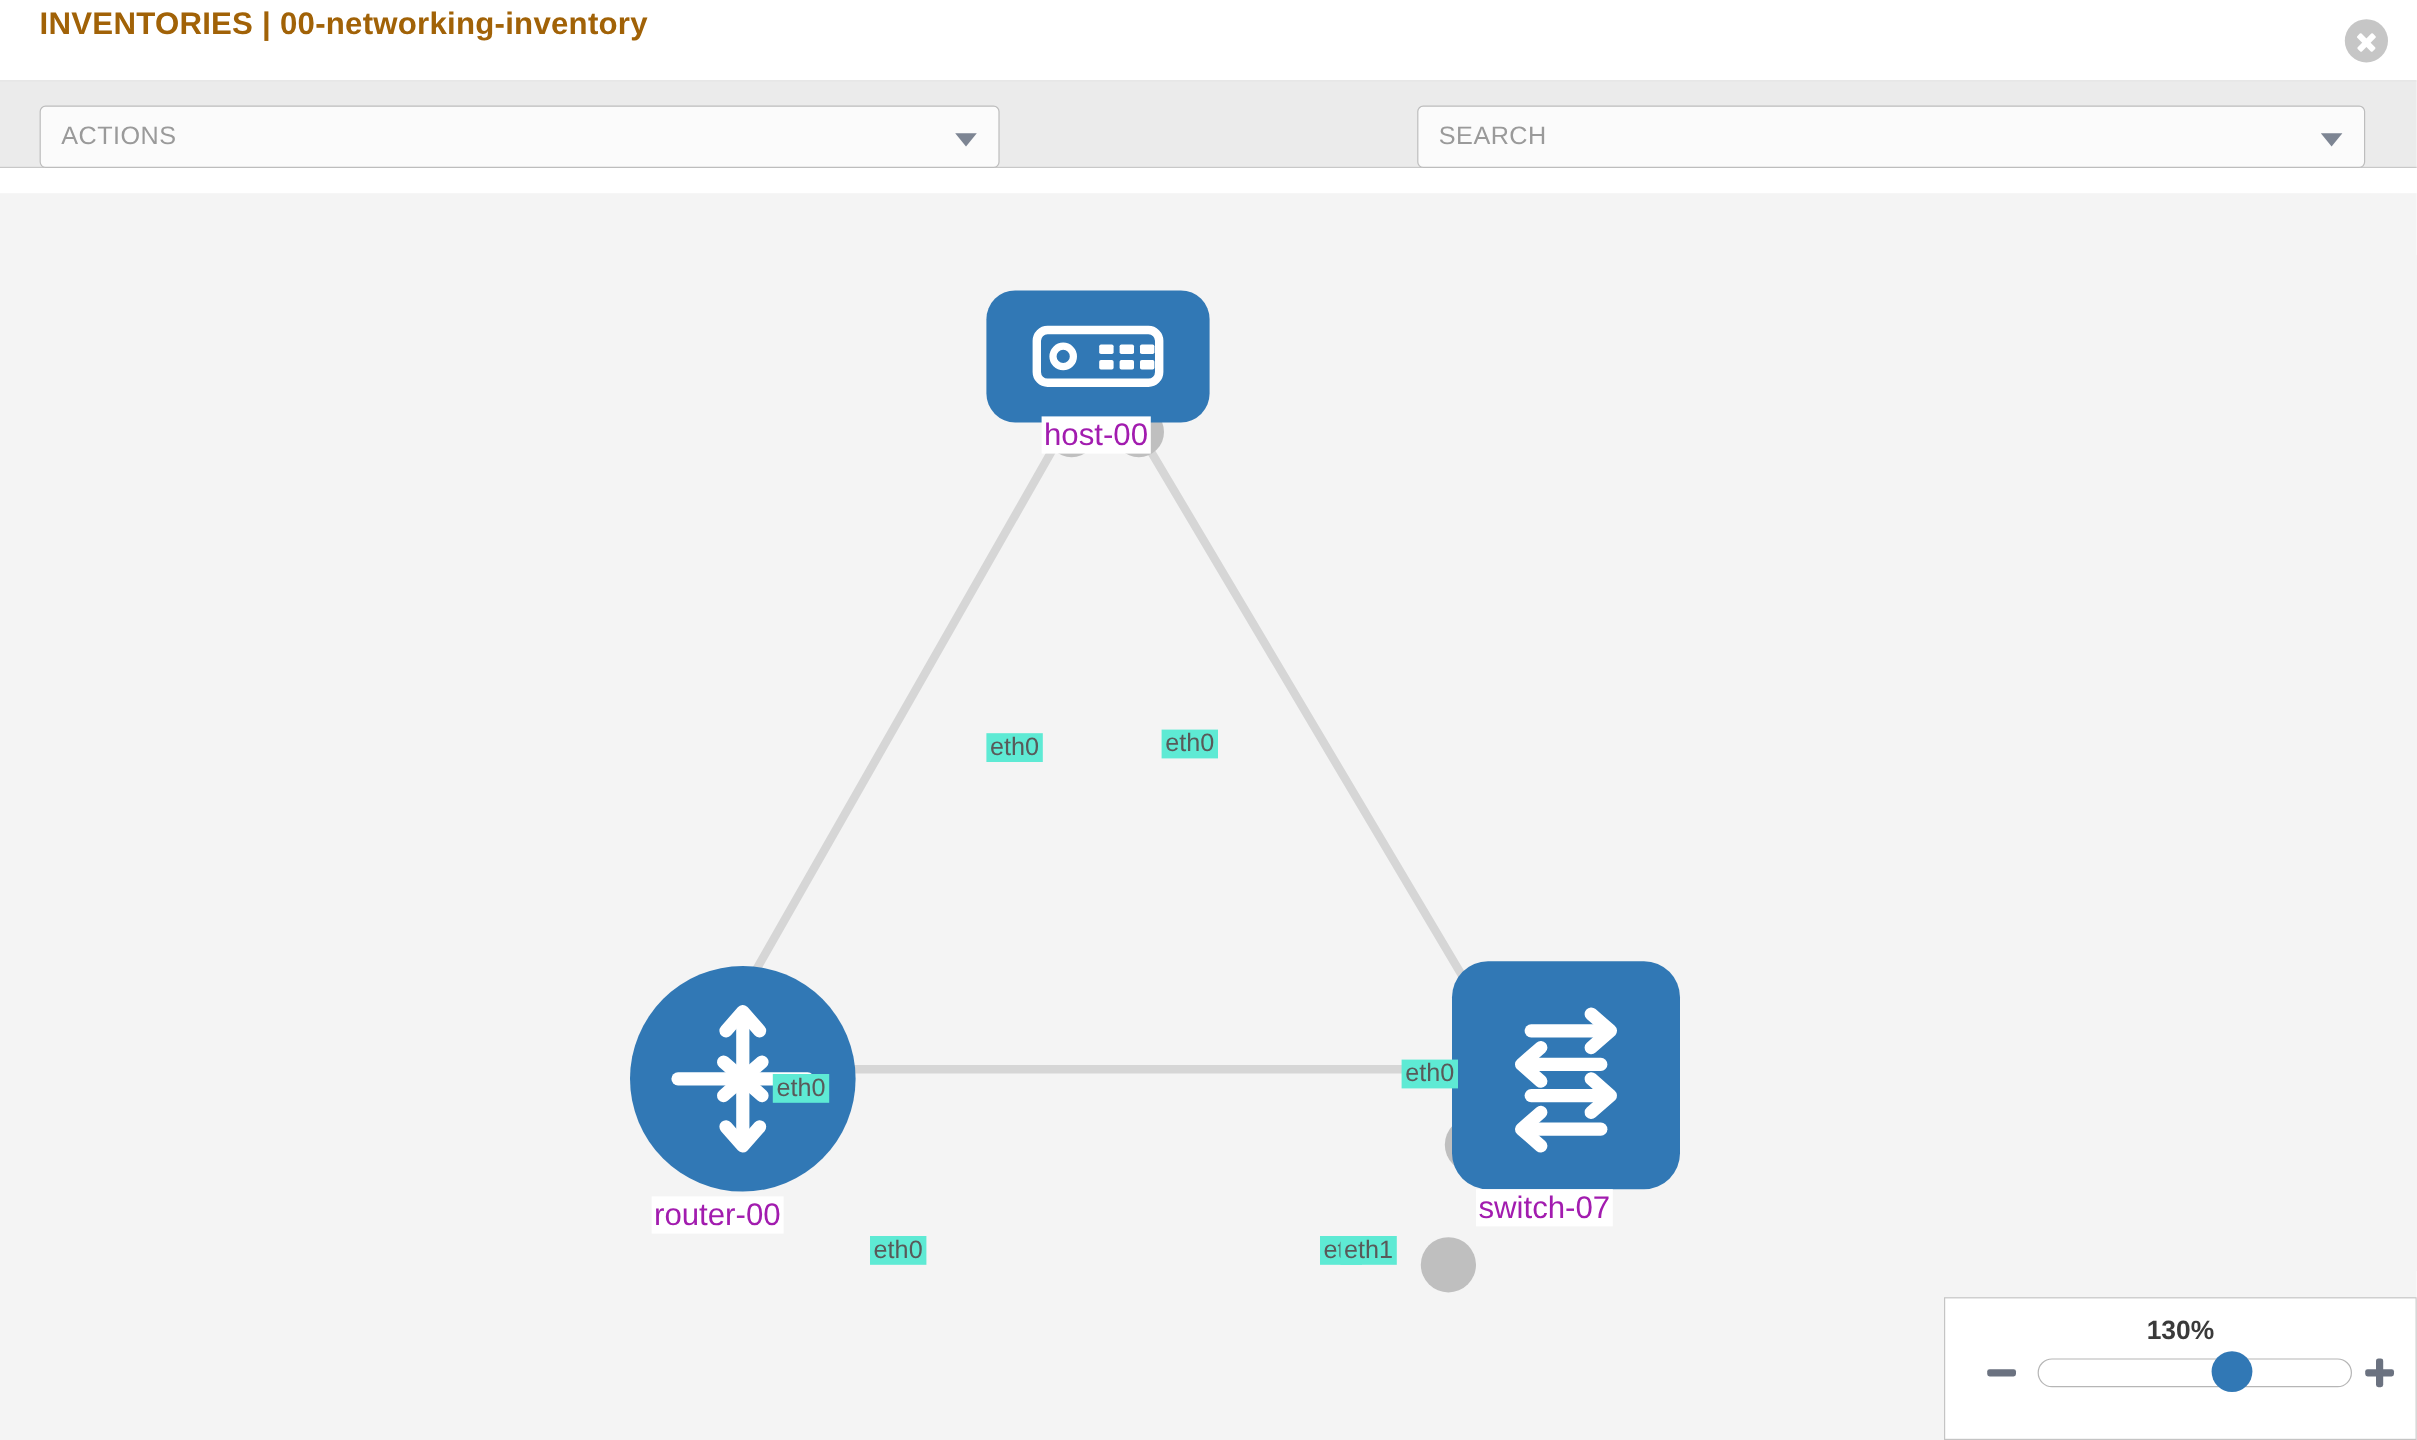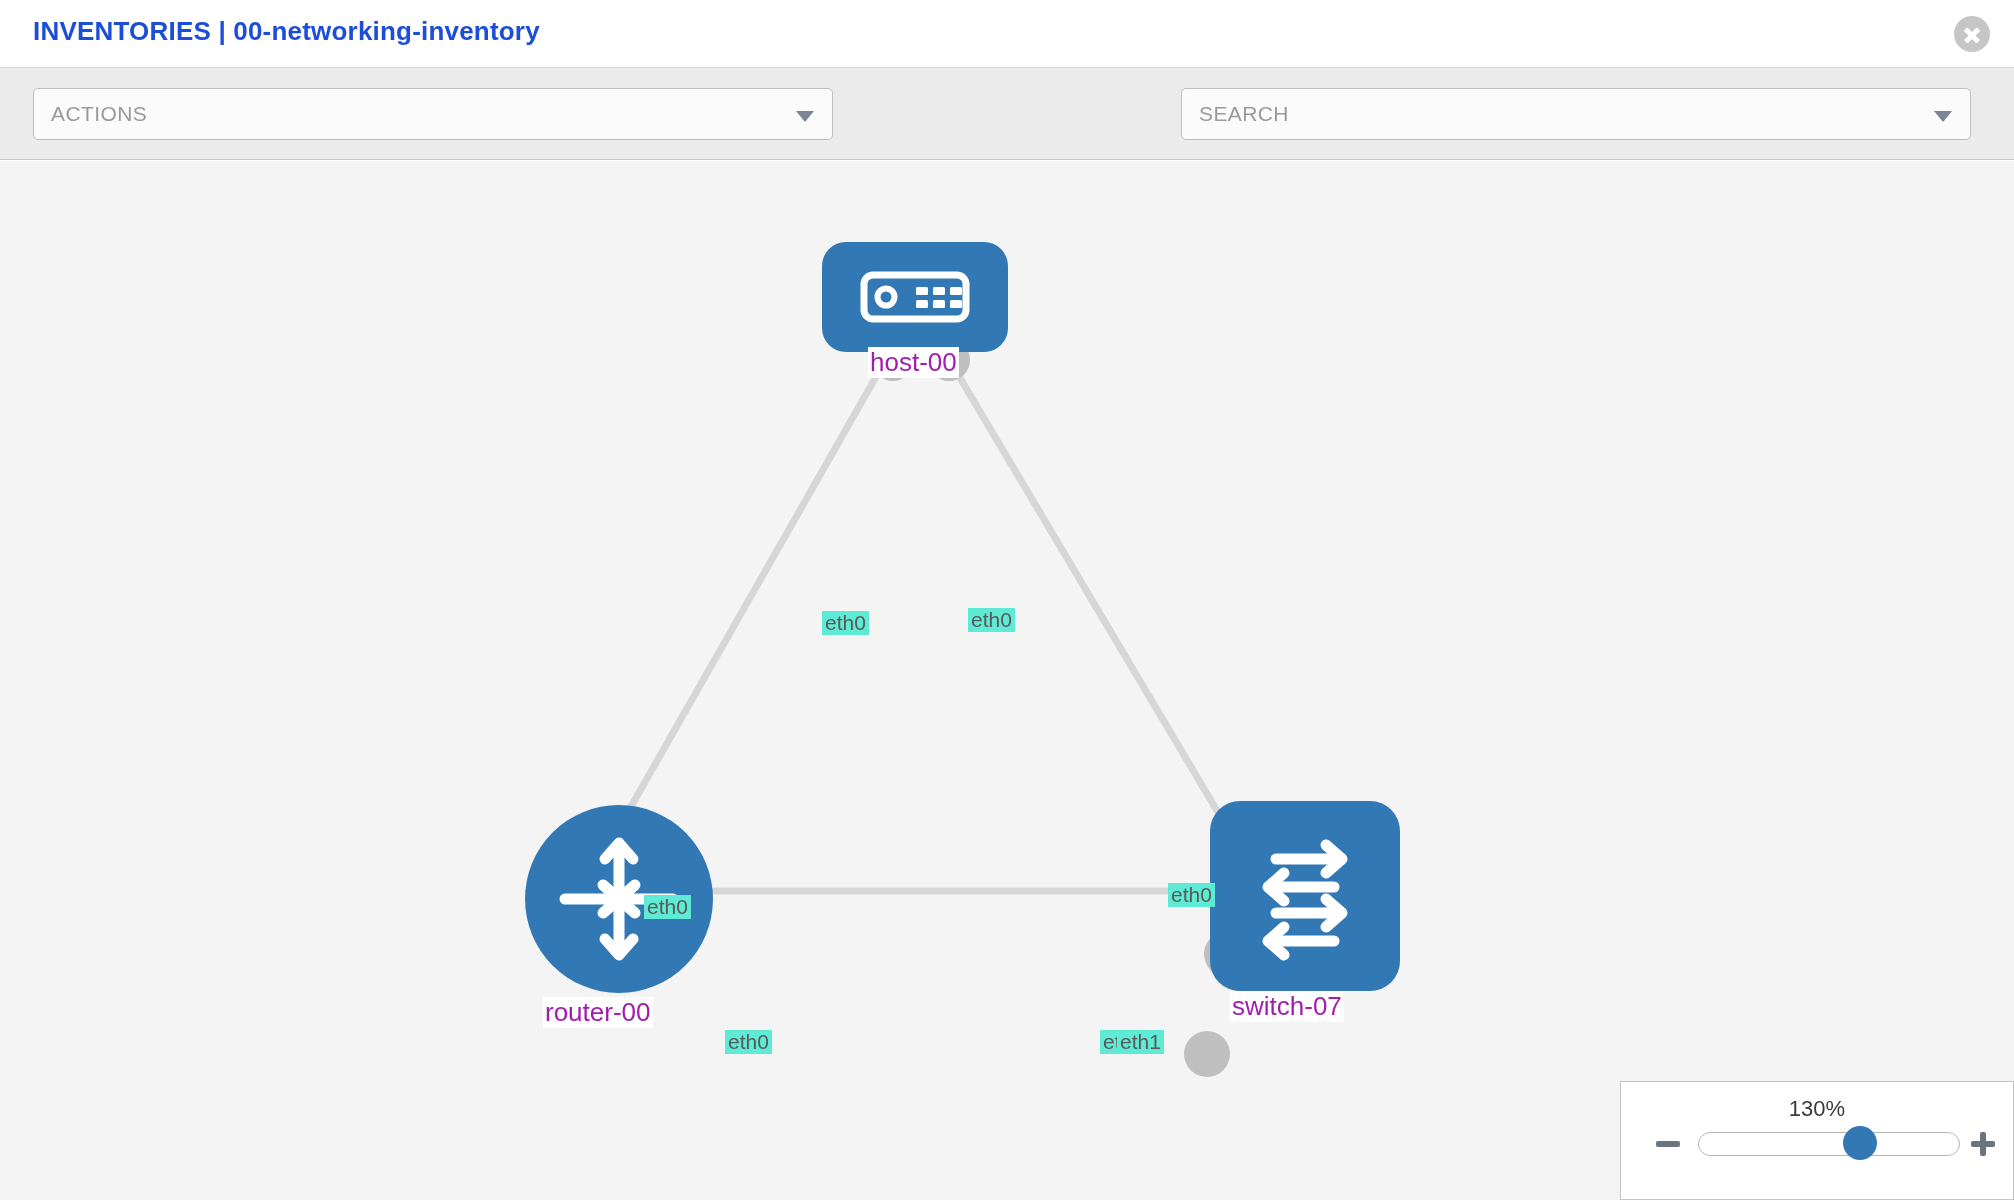--- a/index.html
+++ b/index.html
@@ -12,44 +12,44 @@
   #app { position: relative; width: 2014px; height: 1200px; }
 
   
   .header {
     position: absolute; left: 0; top: 0;
     width: 2014px; height: 68px;
     background: #ffffff;
     border-bottom: 1px solid #d7d7d7;
   }
   .header-title {
-    position: absolute; left: 33px; top: 16px;
+    position: absolute; left: 33px; top: 4px;
     font-size: 26px; font-weight: bold;
-    color: #1d4ed8; letter-spacing: .2px;
+    color: #a16207; letter-spacing: .2px;
     white-space: nowrap;
   }
   .close-btn {
     position: absolute; right: 24px; top: 16px;
     width: 36px; height: 36px; border-radius: 50%;
     background: #c6c6c6;
     cursor: pointer;
   }
   .close-btn::before, .close-btn::after {
     content: ""; position: absolute;
     left: 9px; top: 16.5px;
     width: 18px; height: 4.5px; border-radius: 1px;
     background: #ffffff;
   }
   .close-btn::before { transform: rotate(45deg); }
   .close-btn::after  { transform: rotate(-45deg); }
 
   
   .toolbar {
     position: absolute; left: 0; top: 68px;
-    width: 2014px; height: 92px;
+    width: 2014px; height: 72px;
     background: #ebebeb;
     border-bottom: 1px solid #c8c8c8;
   }
   .select-box {
     position: absolute;
     height: 52px;
     background: #fbfbfb;
     border: 1px solid #bdbdbd;
     border-radius: 5px;
     cursor: pointer;
@@ -118,20 +118,21 @@
     white-space: nowrap;
   }
 
   
   .zoom-panel {
     position: absolute;
     left: 1620px; top: 1081px;
     width: 394px; height: 119px;
     background: #ffffff;
     border: 1px solid #c4c4c4;
+    font-weight: bold;
   }
   .zoom-value {
     position: absolute; left: 0; right: 0; top: 14px;
     text-align: center;
     font-size: 22px; color: #3a3a3a;
   }
   .zoom-minus, .zoom-plus {
     position: absolute; top: 48px;
     width: 28px; height: 28px; cursor: pointer;
   }

